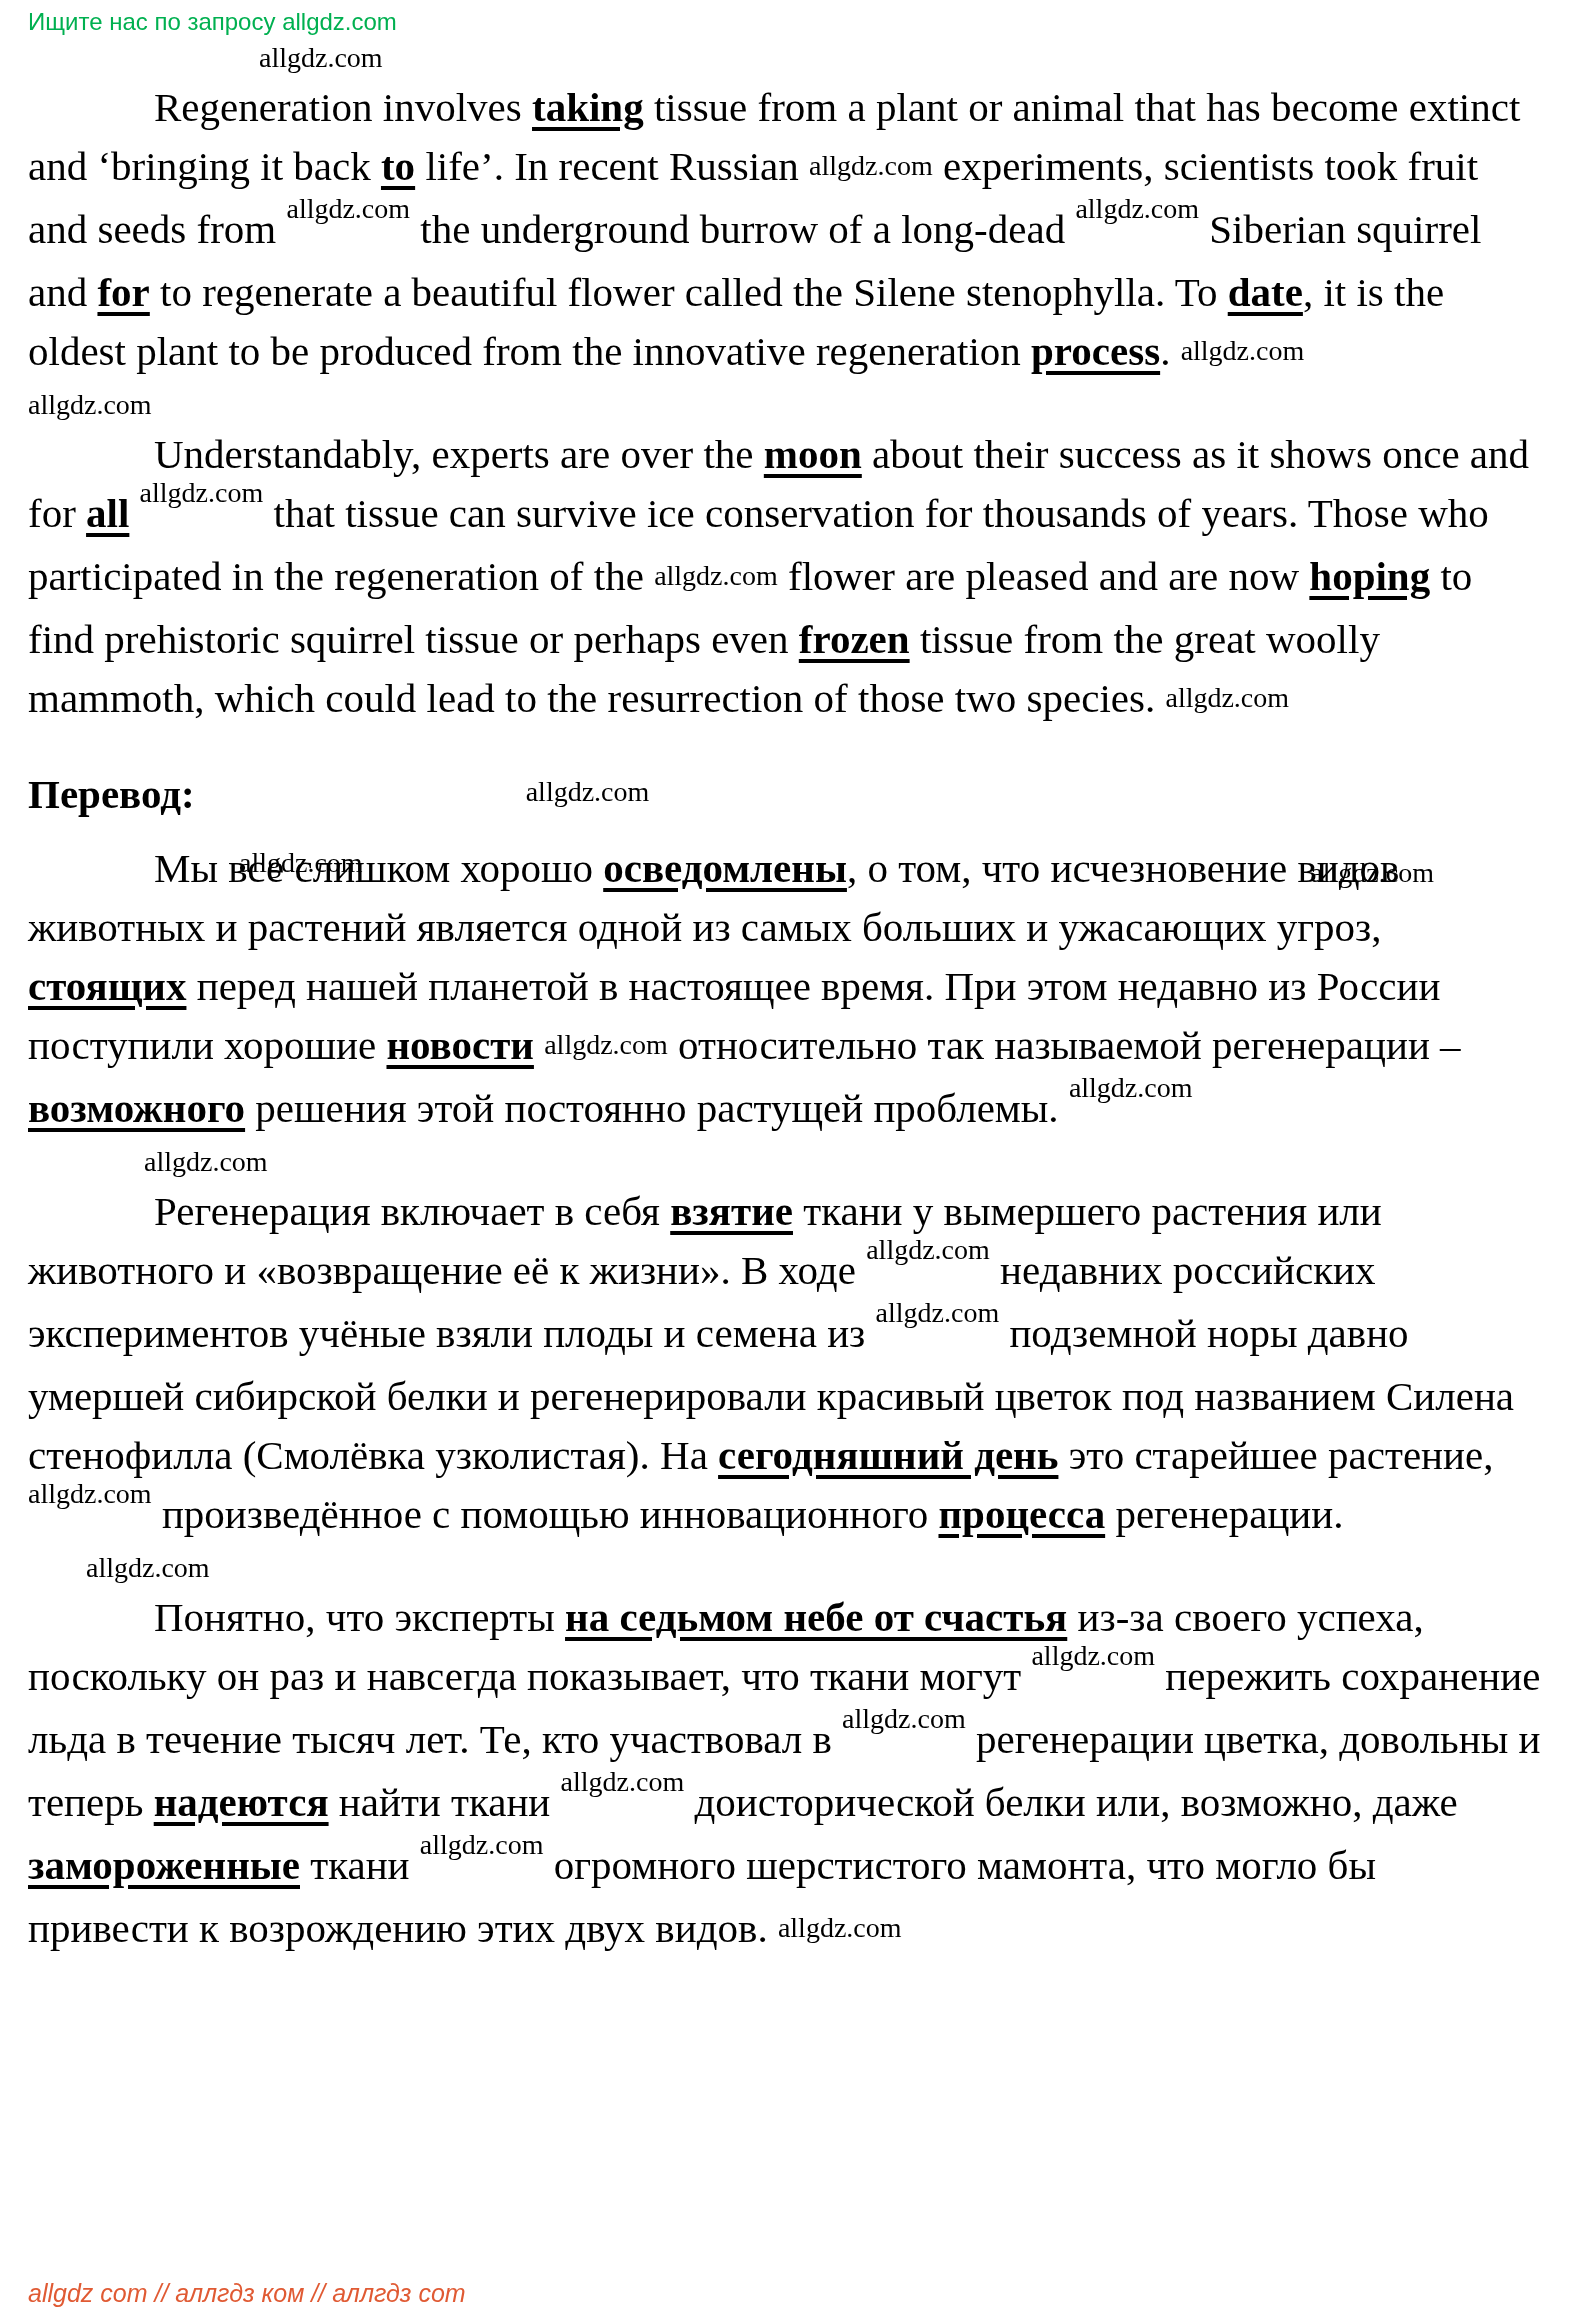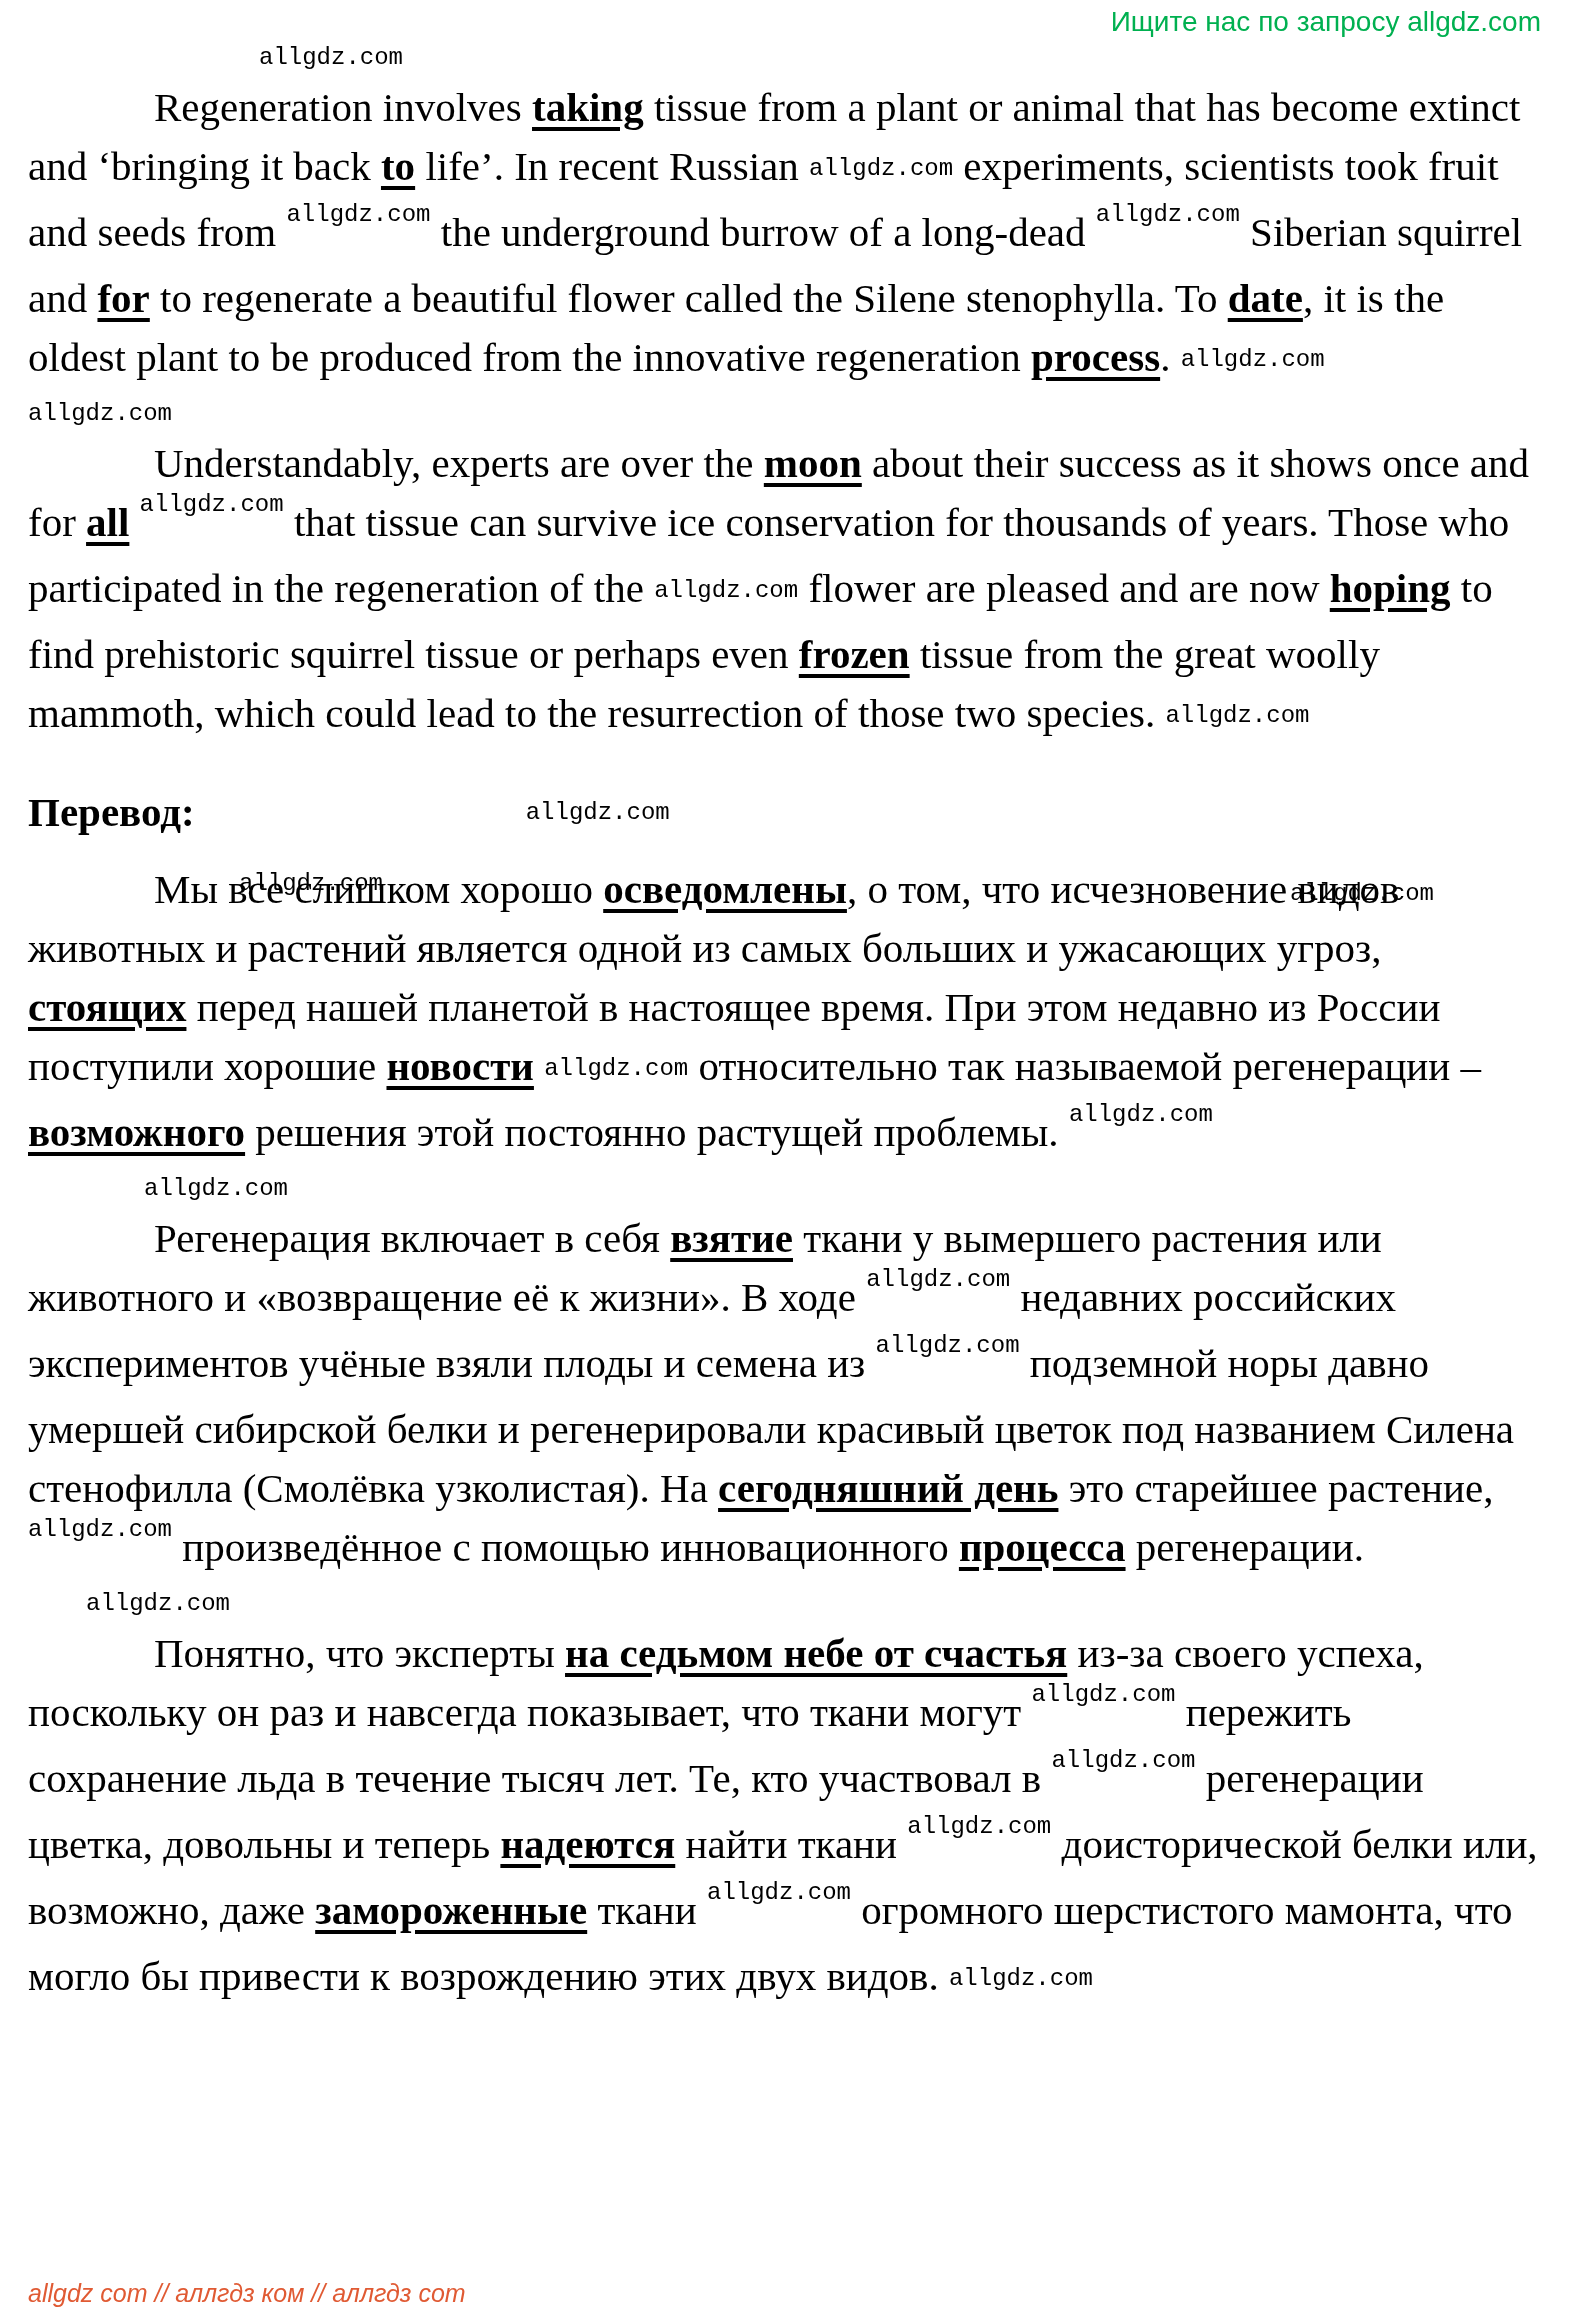--- a/index.html
+++ b/index.html
@@ -13,39 +13,39 @@
     width: 1569px;
     height: 2319px;
     overflow: hidden;
     color: var(--text-color);
     font-family: "Liberation Serif", serif;
     display: flex;
     flex-direction: column;
     padding: 5px 28px 8.3px 28px;
   }
   .banner {
-    text-align: right;
+    text-align: left;
     font-family: "Liberation Sans", sans-serif;
-    font-size: 28px;
+    font-size: 24px;
     color: var(--banner-color);
     line-height: 33px;
     flex: none;
   }
   .content { flex: none; }
   .para {
     font-size: 41px;
     line-height: 59px;
     margin: 0;
     text-indent: 126px;
     text-align: left;
   }
   .u { text-decoration: underline; text-underline-offset: 5.8px; font-weight: bold; }
   .wm {
-    font-family: Liberation Mono, monospace;
-    font-size: 24px;
+    font-family: Liberation Serif, serif;
+    font-size: 28px;
     color: var(--text-color);
     white-space: nowrap;
     position: relative;
     top: -5px;
     text-indent: 0;
     display: inline-block;
   }
   .wm.sup { top: -25px; }
   .wmline {
     line-height: 40px;

